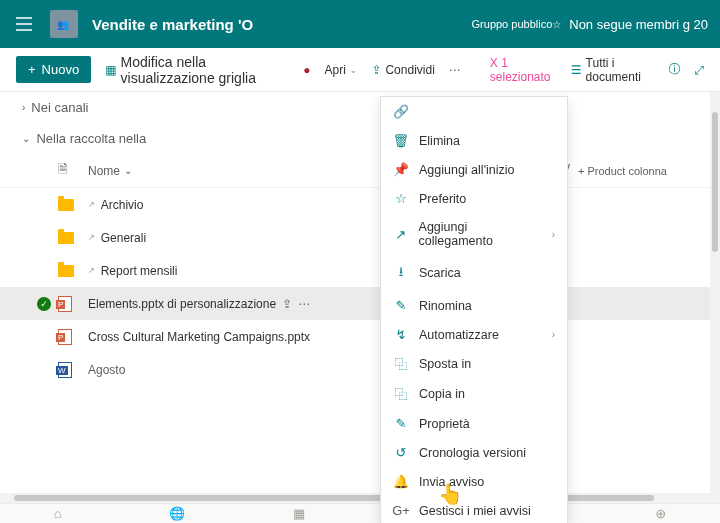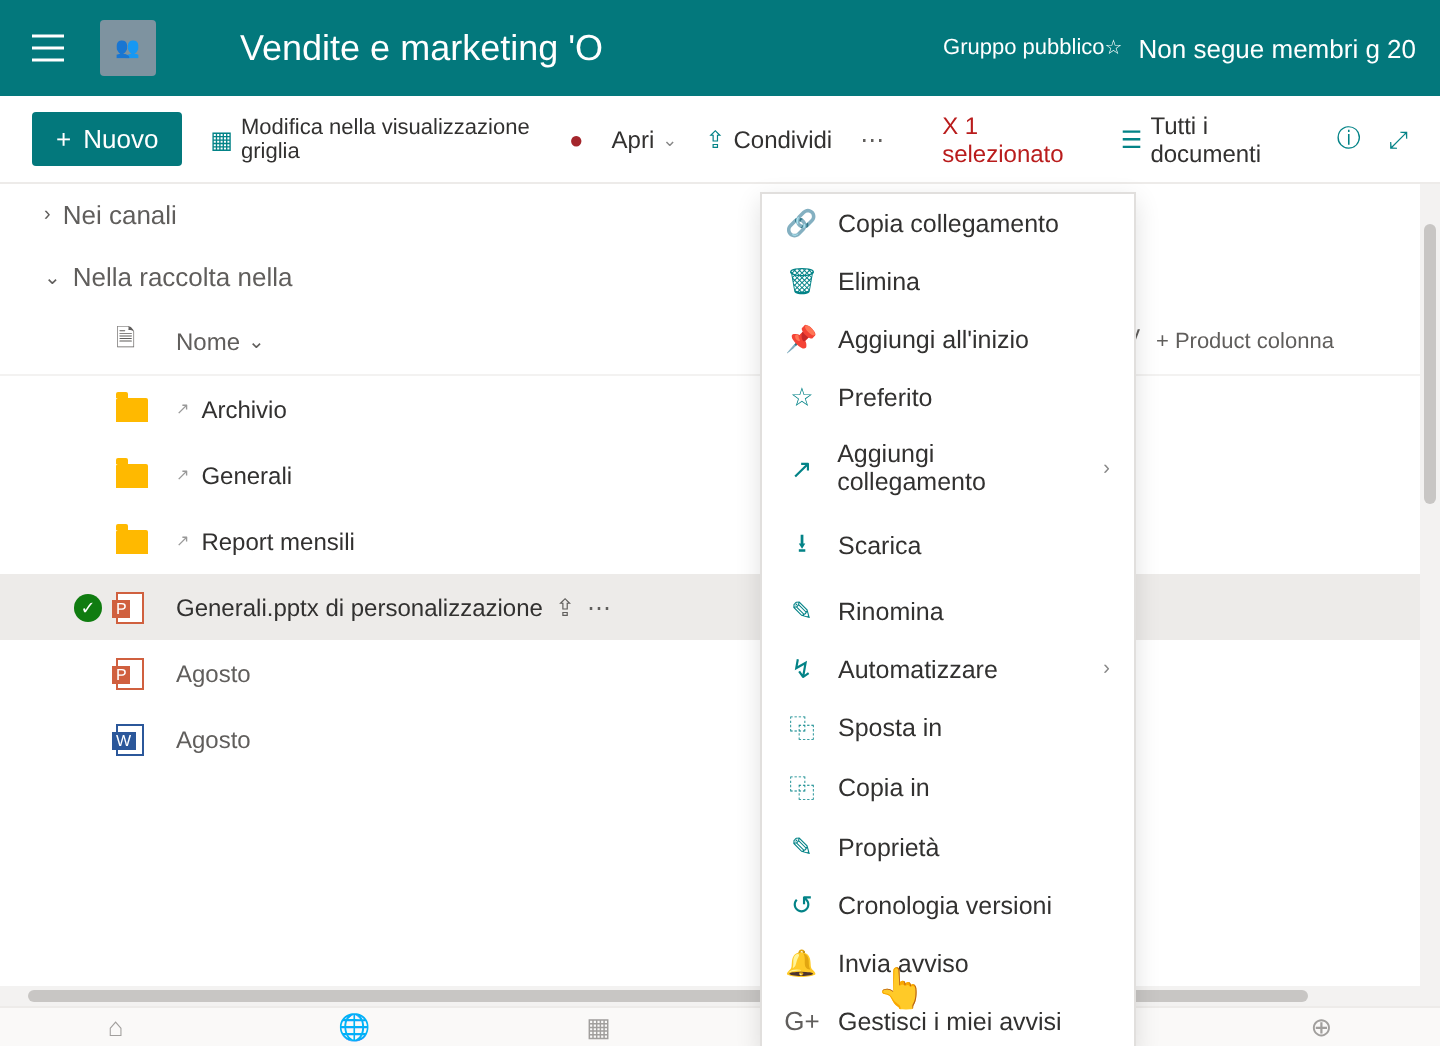--- a/index.html
+++ b/index.html
@@ -1,27 +1,27 @@
 <!DOCTYPE html>
 <html><head>
 <meta charset="utf-8">
 <style>
   *{box-sizing:border-box;margin:0;padding:0;font-family:"Segoe UI",Arial,sans-serif;}
   body{width:720px;height:523px;background:#f3f2f1;overflow:hidden;position:relative;}
   .topbar{height:48px;background:#03787c;color:#fff;display:flex;align-items:center;padding:0 12px;}
   .hamburger{width:24px;height:24px;display:flex;align-items:center;justify-content:center;cursor:pointer;}
   .logo{width:28px;height:28px;background:#7e93a0;border-radius:2px;margin:0 14px;display:flex;align-items:center;justify-content:center;font-size:10px;}
-  .site-title{font-size:18px;font-weight:400;flex:1;margin-left:28px;}
+  .site-title{font-size:15px;font-weight:700;flex:1;}
   .pubgroup{font-size:11px;margin-right:8px;display:flex;align-items:center;}
   .following{font-size:13px;display:flex;align-items:center;}
   .toolbar{height:44px;background:#fff;border-bottom:1px solid #edebe9;display:flex;align-items:center;padding:0 16px;gap:14px;font-size:12px;color:#323130;}
   .btn-new{background:#03787c;color:#fff;border:none;padding:6px 12px;border-radius:2px;font-size:13px;display:flex;align-items:center;gap:6px;cursor:pointer;}
   .tool-link{display:flex;align-items:center;gap:4px;cursor:pointer;color:#323130;}
   .tool-spacer{flex:1;}
-  .tool-tag{color:#b91c1c;}
+  .tool-tag{color:#ec4899;}
   .content{position:absolute;top:92px;left:0;right:10px;bottom:28px;background:#fff;overflow:hidden;}
   .breadcrumb{padding:8px 18px;font-size:16px;color:#323130;}
   .bc-current{background:#c8e6e0;padding:0 3px;}
   .bc-sup{font-size:9px;vertical-align:super;color:#888;}
   .section{padding:8px 22px;font-size:13px;color:#605e5c;display:flex;align-items:center;gap:6px;}
   .chev{font-size:10px;color:#605e5c;}
   .table-head{display:flex;padding:6px 22px 6px 58px;font-size:12px;color:#605e5c;border-bottom:1px solid #f3f2f1;}
   .col-type{width:30px;}
   .col-name{flex:1;display:flex;align-items:center;gap:4px;text-align:right;}
   .col-mod{width:70px;}
@@ -76,21 +76,21 @@
   <div class="following">Non segue membri g 20</div>
 </div>
 
 <div class="toolbar">
   <button class="btn-new">
     <span>+</span>
     <span>Nuovo</span>
   </button>
   <div class="tool-link">
     <span style="color:#038387">▦</span>
-    <span style="font-size:11px">Modifica nella visualizzazione griglia</span>
+    <span style="font-size:14px">Modifica nella visualizzazione griglia</span>
     <span style="color:#a4262c">●</span>
   </div>
   <div class="tool-link">
     <span>Apri</span>
     <span style="font-size:9px;color:#888">⌄</span>
   </div>
   <div class="tool-link">
     <span style="color:#038387">⇪</span>
     <span>Condividi</span>
   </div>
@@ -172,53 +172,55 @@
         <div class="add"></div>
       </div>
       <div class="row selected">
         <div class="check">
           <div class="green-check">✓</div>
         </div>
         <div class="ico">
           <div class="file-pp"></div>
         </div>
         <div class="name">
-          <span>Generali.pptx di personalizzazione</span>
+          <span>Elements.pptx di personalizzazione</span>
           <span class="share-inline">⇪</span> 
           <span class="dots">⋯</span>
         </div>
         <div class="mod">August</div>
         <div class="by">n</div>
         <div class="add"></div>
       </div>
       <div class="row">
         <div class="check"></div>
         <div class="ico">
           <div class="file-pp"></div>
         </div>
+        <div class="name">
+          <span>Cross Cultural Marketing Campaigns.pptx</span>
+        </div>
         <div class="mod">Agosto</div>
         <div class="by"></div>
         <div class="add"></div>
       </div>
       <div class="row">
         <div class="check"></div>
         <div class="ico">
           <div class="file-doc"></div>
         </div>
         <div class="mod">Agosto</div>
         <div class="by"></div>
         <div class="add"></div>
       </div>
     </div>
 </div>
 
 <div class="ctx-menu">
   <div class="ctx-item">
       <span class="ctx-ico">🔗</span>
-      <span>Copia collegamento</span>
     </div>
   <div class="ctx-item">
       <span class="ctx-ico">🗑</span>
       <span>Elimina</span>
     </div>
   <div class="ctx-item">
       <span class="ctx-ico">📌</span>
       <span>Aggiungi all'inizio</span>
     </div>
   <div class="ctx-item">

